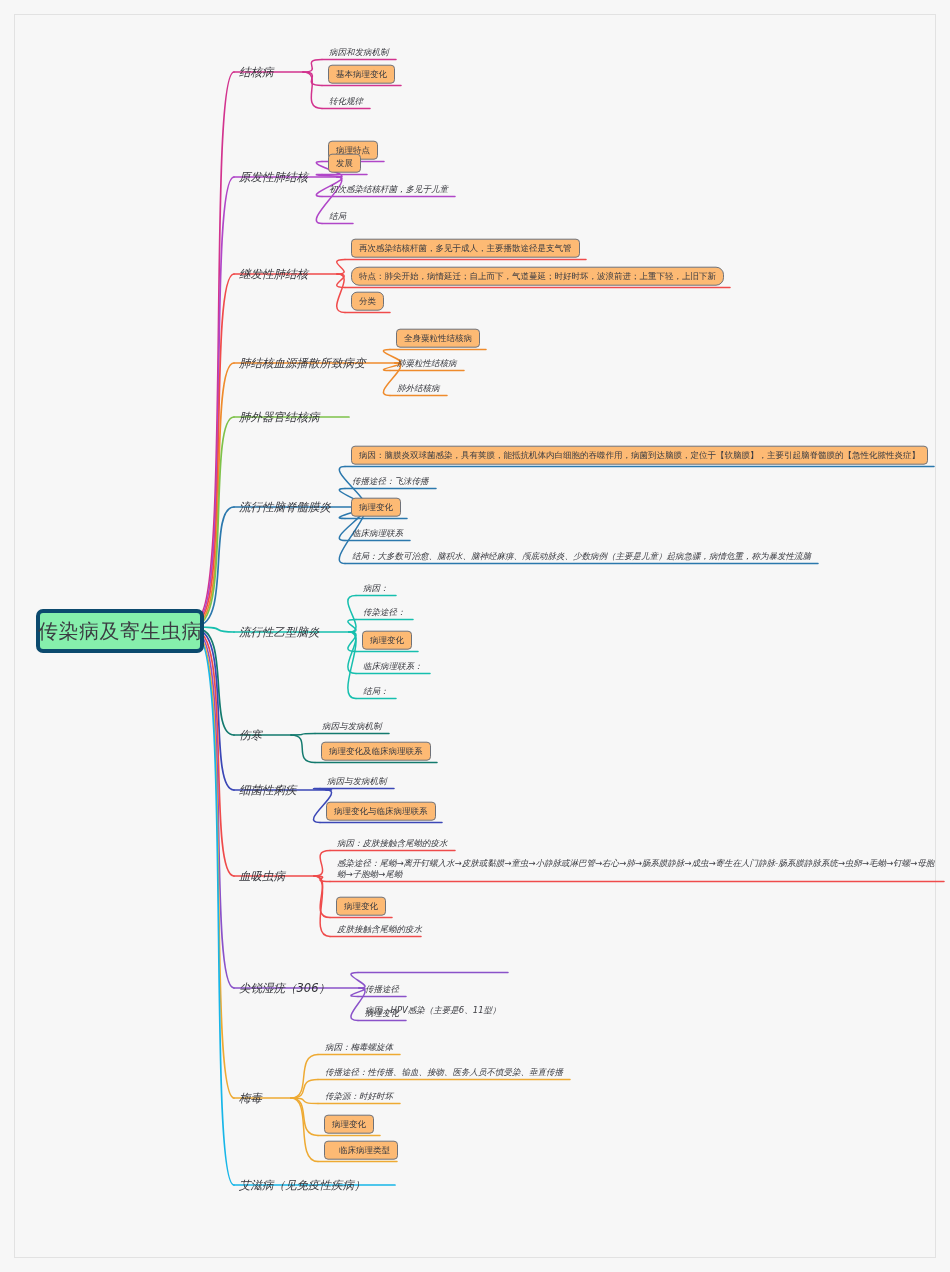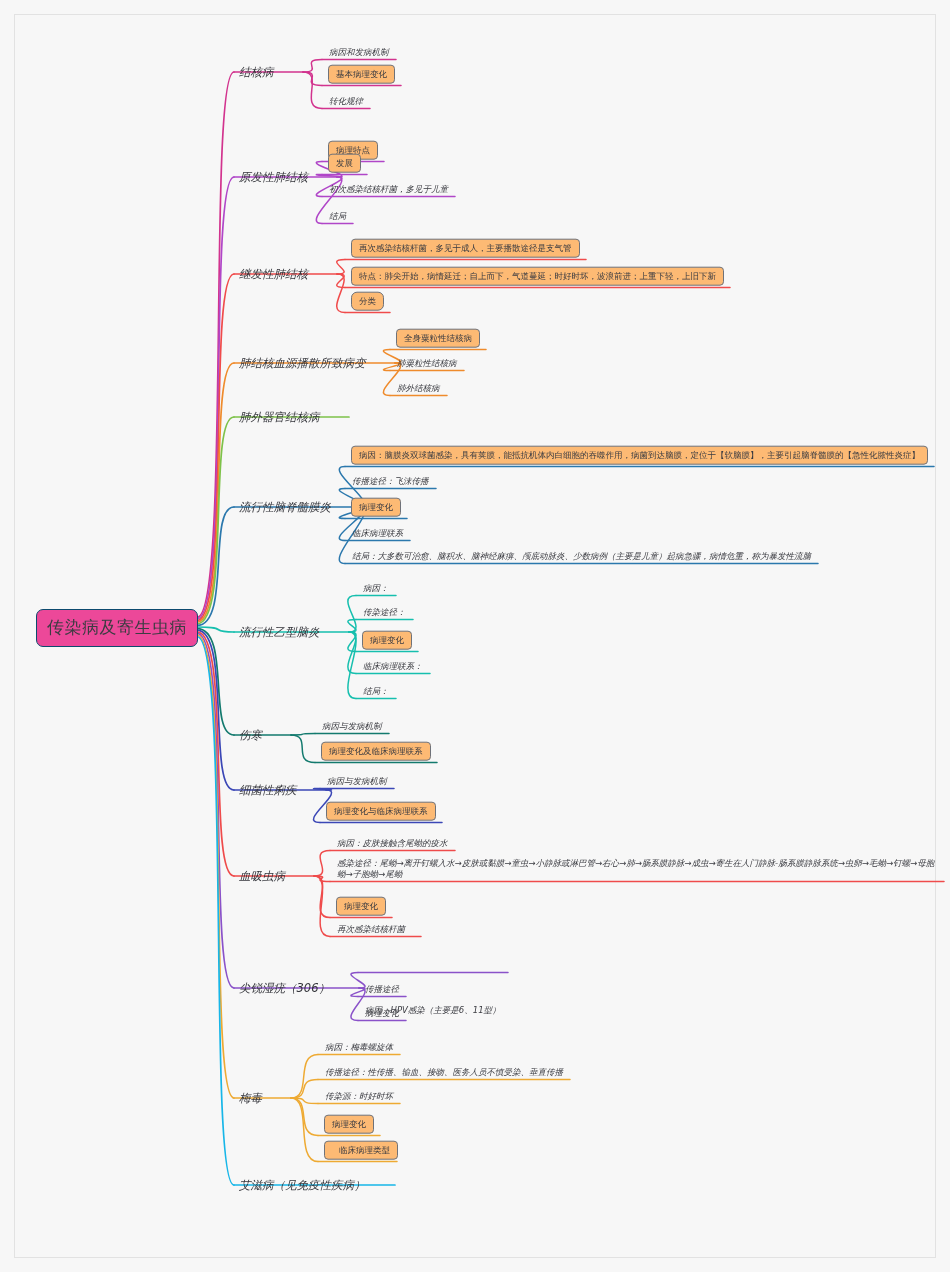--- a/index.html
+++ b/index.html
@@ -1,22 +1,22 @@
 <!DOCTYPE html>
 <html><head>
 <meta charset="utf-8">
 <style>
   html,body{margin:0;padding:0;background:#ffffff;}
   body{font-family:"DejaVu Sans","Liberation Sans",sans-serif;}
   #canvas{position:relative;width:950px;height:1272px;background:#f7f7f7;overflow:hidden;}
   #frame{position:absolute;left:14px;top:14px;width:922px;height:1244px;border:1px solid #e2e2e2;background:#f7f7f7;box-sizing:border-box;}
   svg#links{position:absolute;left:0;top:0;width:950px;height:1272px;pointer-events:none;}
   .node{position:absolute;white-space:nowrap;font-size:11px;color:#33343a;line-height:1.25;}
-  .root{left:36px;top:609px;width:160px;height:36px;border:1px solid #0c4a6e;border-radius:7px;background:#ec4899;
-        display:flex;align-items:center;justify-content:center;font-size:17px;color:#3b3c42;letter-spacing:.5px;}
+  .root{left:36px;top:609px;width:160px;height:36px;border:4px solid #0c4a6e;border-radius:7px;background:#86efac;
+        display:flex;align-items:center;justify-content:center;font-size:20px;color:#3b3c42;letter-spacing:.5px;}
   .l1{font-size:11.5px;color:#34353b;transform:translateY(-50%);}
   .l2{font-size:8.5px;color:#3a3b41;transform:translateY(-50%);}
   .boxed{border:1px solid #6f7279;border-radius:4px;background:#fdba74;padding:3px 7px;font-size:8.5px;}
   .plain{padding:0 1px 0 1px;font-style:italic;}
   .wrap2{white-space:normal;width:600px;}
 </style>
 </head>
 <body>
 
 <div id="canvas">
@@ -133,21 +133,21 @@
       <div class="node l2 plain" style="left: 328px; top: 52px;">病因和发病机制</div>
       <div class="node l2 boxed" style="left: 328px; top: 74px;">基本病理变化</div>
       <div class="node l2 plain" style="left: 328px; top: 101px;">转化规律</div>
       <div class="node l1 plain" style="left: 238px; top: 177px;">原发性肺结核</div>
       <div class="node l2 boxed" style="left: 328px; top: 150px;">病理特点</div>
       <div class="node l2 boxed" style="left: 328px; top: 163px;">发展</div>
       <div class="node l2 plain" style="left: 328px; top: 189px;">初次感染结核杆菌，多见于儿童</div>
       <div class="node l2 plain" style="left: 328px; top: 216px;">结局</div>
       <div class="node l1 plain" style="left: 238px; top: 274px;">继发性肺结核</div>
       <div class="node l2 boxed" style="left: 351px; top: 248px;">再次感染结核杆菌，多见于成人，主要播散途径是支气管</div>
-      <div class="node l2 boxed" style="left: 351px; top: 276px;">特点：肺尖开始，病情延迁；自上而下，气道蔓延；时好时坏，波浪前进；上重下轻，上旧下新</div>
+      <div class="node l2 boxed" style="left: 351px; top: 276px; border-radius: 8px;">特点：肺尖开始，病情延迁；自上而下，气道蔓延；时好时坏，波浪前进；上重下轻，上旧下新</div>
       <div class="node l2 boxed" style="left: 351px; top: 301px; border-radius: 6px;">分类</div>
       <div class="node l1 plain" style="left: 238px; top: 363px;">肺结核血源播散所致病变</div>
       <div class="node l2 boxed" style="left: 396px; top: 338px;">全身粟粒性结核病</div>
       <div class="node l2 plain" style="left: 396px; top: 363px;">肺粟粒性结核病</div>
       <div class="node l2 plain" style="left: 396px; top: 388px;">肺外结核病</div>
       <div class="node l1 plain" style="left: 238px; top: 417px;">肺外器官结核病</div>
       <div class="node l1 plain" style="left: 238px; top: 507px;">流行性脑脊髓膜炎</div>
       <div class="node l2 boxed" style="left: 351px; top: 455px;">病因：脑膜炎双球菌感染，具有荚膜，能抵抗机体内白细胞的吞噬作用，病菌到达脑膜，定位于【软脑膜】，主要引起脑脊髓膜的【急性化脓性炎症】</div>
       <div class="node l2 plain" style="left: 351px; top: 481px;">传播途径：飞沫传播</div>
       <div class="node l2 boxed" style="left: 351px; top: 507px;">病理变化</div>
@@ -162,21 +162,21 @@
       <div class="node l1 plain" style="left: 238px; top: 735px;">伤寒</div>
       <div class="node l2 plain" style="left: 321px; top: 726px;">病因与发病机制</div>
       <div class="node l2 boxed" style="left: 321px; top: 751px;">病理变化及临床病理联系</div>
       <div class="node l1 plain" style="left: 238px; top: 790px;">细菌性痢疾</div>
       <div class="node l2 plain" style="left: 326px; top: 781px;">病因与发病机制</div>
       <div class="node l2 boxed" style="left: 326px; top: 811px;">病理变化与临床病理联系</div>
       <div class="node l1 plain" style="left: 238px; top: 876px;">血吸虫病</div>
       <div class="node l2 plain" style="left: 336px; top: 843px;">病因：皮肤接触含尾蚴的疫水</div>
       <div class="node l2 plain wrap2" style="left: 336px; top: 869px;">感染途径：尾蚴→离开钉螺入水→皮肤或黏膜→童虫→小静脉或淋巴管→右心→肺→肠系膜静脉→成虫→寄生在人门静脉-肠系膜静脉系统→虫卵→毛蚴→钉螺→母胞蚴→子胞蚴→尾蚴</div>
       <div class="node l2 boxed" style="left: 336px; top: 906px;">病理变化</div>
-      <div class="node l2 plain" style="left: 336px; top: 929px;">再次感染结核杆菌</div>
+      <div class="node l2 plain" style="left: 336px; top: 929px;">皮肤接触含尾蚴的疫水</div>
       <div class="node l1 plain" style="left: 238px; top: 988px;">尖锐湿疣（306）</div>
       <div class="node l2 plain" style="left: 364px; top: 965px; margin-top: 45px;">病因：HPV感染（主要是6、11型）</div>
       <div class="node l2 plain" style="left: 364px; top: 989px;">传播途径</div>
       <div class="node l2 plain" style="left: 364px; top: 1013px;">病理变化</div>
       <div class="node l1 plain" style="left: 238px; top: 1098px;">梅毒</div>
       <div class="node l2 plain" style="left: 324px; top: 1047px;">病因：梅毒螺旋体</div>
       <div class="node l2 plain" style="left: 324px; top: 1072px;">传播途径：性传播、输血、接吻、医务人员不慎受染、垂直传播</div>
       <div class="node l2 plain" style="left: 324px; top: 1096px;">传染源：时好时坏</div>
       <div class="node l2 boxed" style="left: 324px; top: 1124px;">病理变化</div>
       <div class="node l2 boxed" style="left: 324px; top: 1150px; padding-left: 14px;">临床病理类型</div>

